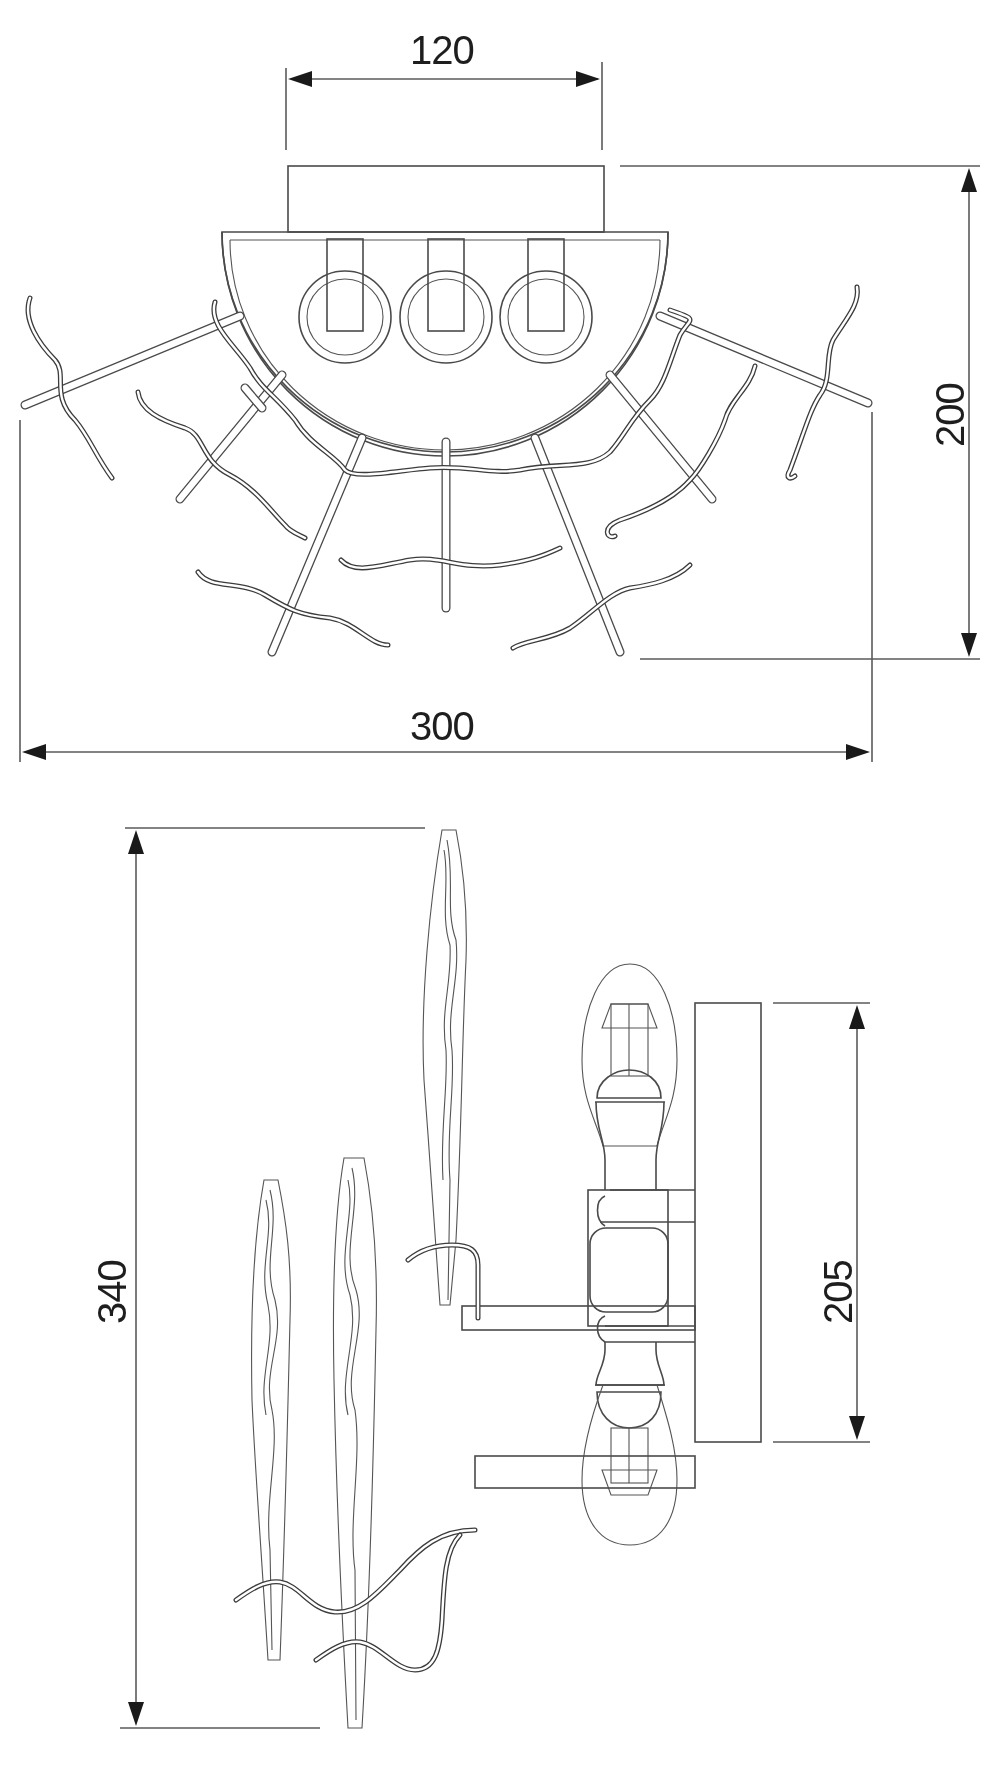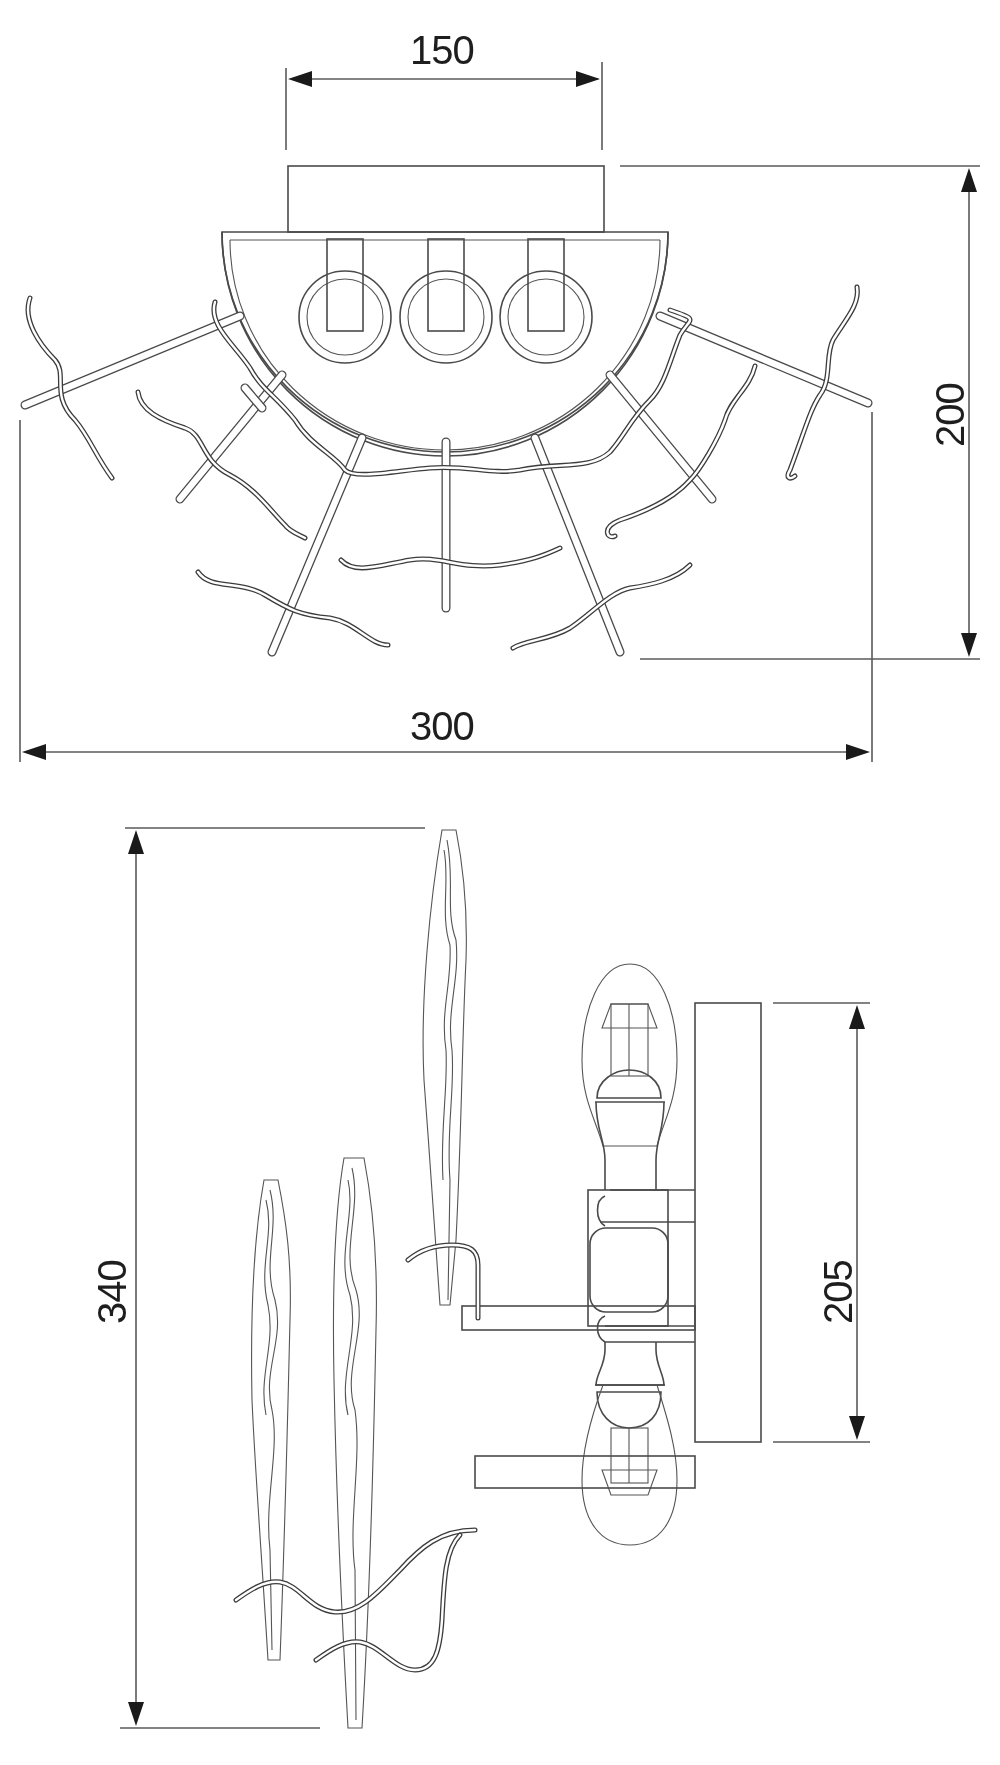--- a/index.html
+++ b/index.html
@@ -190,17 +190,17 @@
 
     <g>
       <path class="wire" d="M236,1600 C250,1590 265,1580 280,1582 C300,1585 310,1610 335,1612 C360,1614 380,1590 400,1570 C420,1548 440,1530 475,1530"></path>
       <path class="wire-in" d="M236,1600 C250,1590 265,1580 280,1582 C300,1585 310,1610 335,1612 C360,1614 380,1590 400,1570 C420,1548 440,1530 475,1530"></path>
       <path class="wire" d="M316,1660 C330,1650 345,1640 360,1642 C380,1645 395,1670 415,1670 C435,1670 440,1650 442,1620 C444,1580 445,1550 460,1535"></path>
       <path class="wire-in" d="M316,1660 C330,1650 345,1640 360,1642 C380,1645 395,1670 415,1670 C435,1670 440,1650 442,1620 C444,1580 445,1550 460,1535"></path>
     </g>
   </g>
 </svg>
 
-<div class="dimtext" style="left:410px; top:30px;">150</div>
+<div class="dimtext" style="left:410px; top:30px;">120</div>
 <div class="dimtext rot" style="left:918px; top:395px;">200</div>
 <div class="dimtext" style="left:410px; top:706px;">300</div>
 <div class="dimtext rot" style="left:80px; top:1272px;">340</div>
 <div class="dimtext rot" style="left:806px; top:1272px;">205</div>
 
 </body></html>

